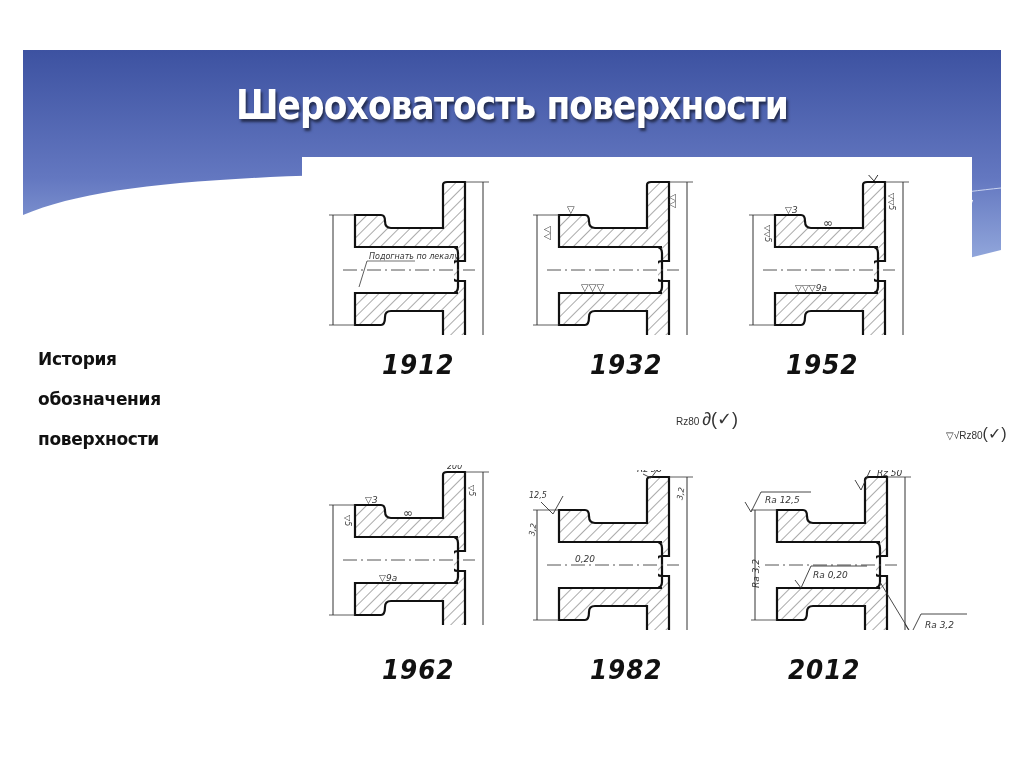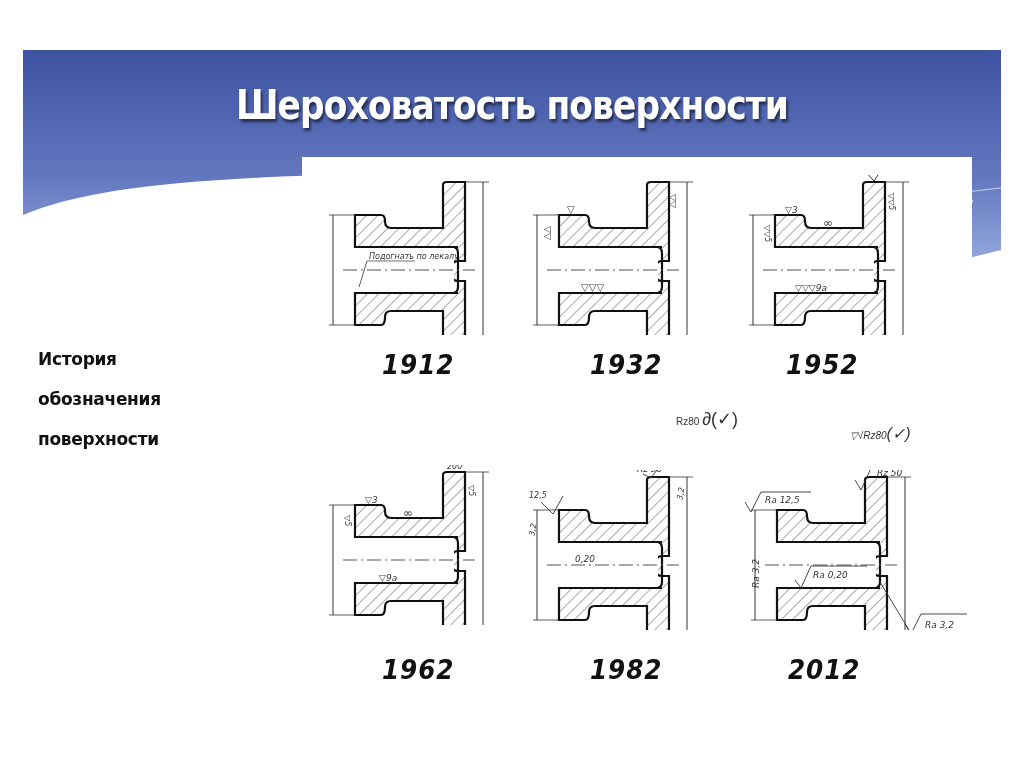--- a/index.html
+++ b/index.html
@@ -124,15 +124,15 @@
   <path d="M-32 -8 L-26 2 L-16 -18 H34" stroke="#333" fill="none" stroke-width="0.9"></path>
   <text x="-12" y="-7" font-size="9" fill="#333">Ra 12,5</text>
   <text x="-26" y="78" font-size="9" fill="#333" transform="rotate(-90 -22 74)">Ra 3,2</text>
   <path d="M18 70 L24 78 L34 56 H90" stroke="#333" fill="none" stroke-width="0.9"></path>
   <text x="36" y="68" font-size="9" fill="#333">Ra 0,20</text>
   <line x1="103" y1="72" x2="132" y2="120" stroke="#333" stroke-width="0.9"></line>
   <path d="M128 114 L134 124 L144 104 H190" stroke="#333" fill="none" stroke-width="0.9"></path>
   <text x="148" y="118" font-size="9" fill="#333">Ra 3,2</text>
 </svg>
 <div class="year" style="left:786px;top:655px">2012</div>
-<div style="position:absolute;left:850px;top:424px;font-size:10px;font-style:italic;color:#333;">
+<div style="position:absolute;left:946px;top:424px;font-size:10px;color:#333;">
   <span>▽√</span><span>Rz80</span><span style="font-size:16px;">(✓)</span>
 </div>
 
 </body></html>

